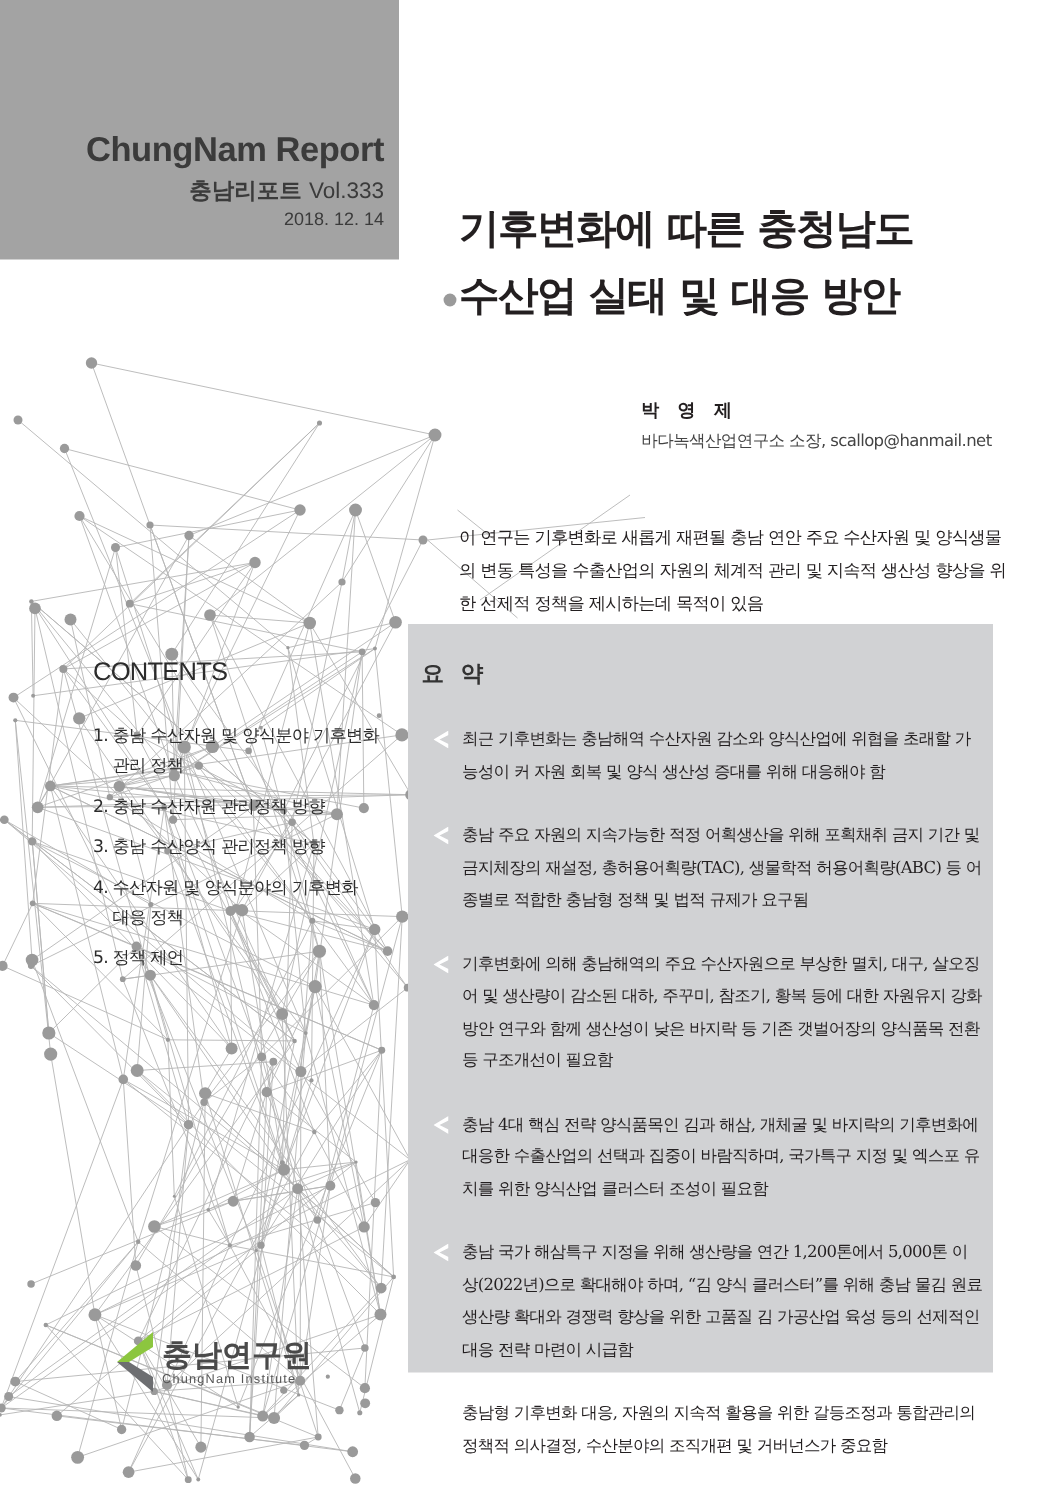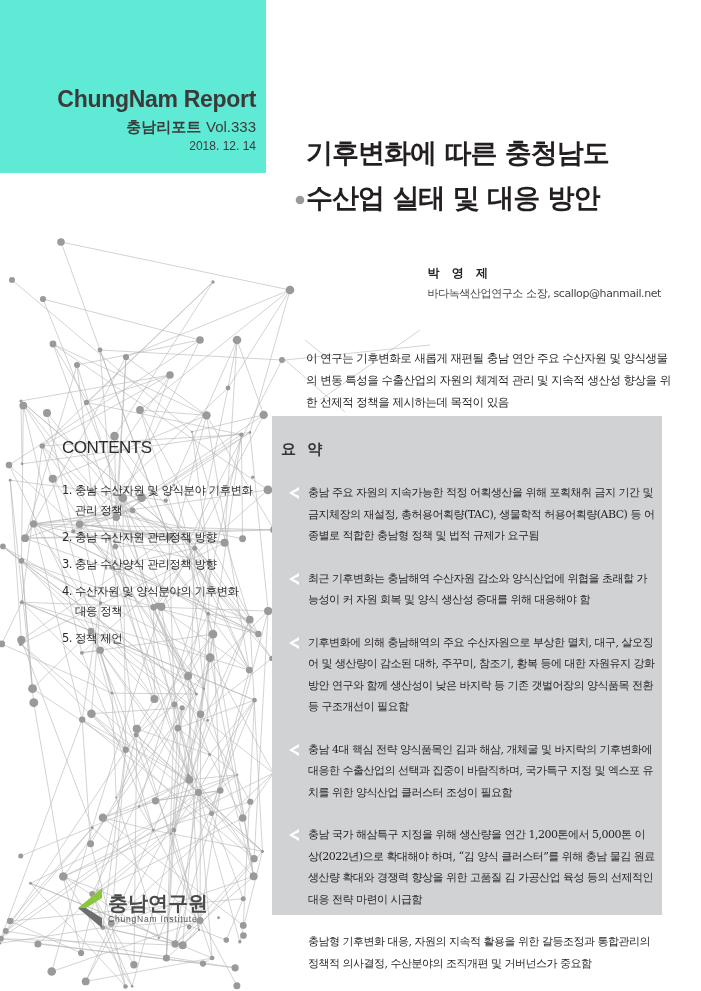--- a/index.html
+++ b/index.html
@@ -3,21 +3,21 @@
 <meta charset="utf-8">
 <style>
   * { margin: 0; padding: 0; box-sizing: border-box; }
   html, body { width: 701px; height: 991px; overflow: hidden; background: #ffffff; }
   body { position: relative; font-family: "DejaVu Sans", "Liberation Sans", sans-serif; color: #231f20; }
 
   #network { position: absolute; left: 0; top: 0; width: 701px; height: 991px; z-index: 0; }
 
   .header-block {
     position: absolute; left: 0; top: 0; width: 266px; height: 173px;
-    background: #5eead4; z-index: 2;
+    background: #a3a3a3; z-index: 2;
   }
   .header-block .brand {
     position: absolute; right: 10px; top: 86px;
     font-family: "Liberation Sans", sans-serif; font-weight: bold;
     font-size: 23px; color: #3b3b3b; letter-spacing: -0.3px; white-space: nowrap;
   }
   .header-block .vol {
     position: absolute; right: 10px; top: 118px;
     font-size: 15px; color: #3b3b3b; white-space: nowrap;
   }
@@ -606,24 +606,24 @@
       <li><span class="num">4.</span><span>수산자원 및 양식분야의 기후변화</span><span class="cont">대응 정책</span></li>
       <li><span class="num">5.</span><span>정책 제언</span></li>
     </ol>
 </div>
 
 <div class="summary-box">
   <div class="summary-title">요 약</div>
   <ul class="summary-list" id="summary-list">
       <li><svg class="bullet" viewBox="0 0 10 12">
           <polygon points="10,0 10,3 4,6 10,9 10,12 0,6" fill="#ffffff"></polygon>
-        </svg><span>충남 주요 자원의 지속가능한 적정 어획생산을 위해 포획채취 금지 기간 및 금지체장의 재설정, 총허용어획량(TAC), 생물학적 허용어획량(ABC) 등 어종별로 적합한 충남형 정책 및 법적 규제가 요구됨</span></li>
+        </svg><span>최근 기후변화는 충남해역 수산자원 감소와 양식산업에 위협을 초래할 가능성이 커 자원 회복 및 양식 생산성 증대를 위해 대응해야 함</span></li>
       <li><svg class="bullet" viewBox="0 0 10 12">
           <polygon points="10,0 10,3 4,6 10,9 10,12 0,6" fill="#ffffff"></polygon>
-        </svg><span>최근 기후변화는 충남해역 수산자원 감소와 양식산업에 위협을 초래할 가능성이 커 자원 회복 및 양식 생산성 증대를 위해 대응해야 함</span></li>
+        </svg><span>충남 주요 자원의 지속가능한 적정 어획생산을 위해 포획채취 금지 기간 및 금지체장의 재설정, 총허용어획량(TAC), 생물학적 허용어획량(ABC) 등 어종별로 적합한 충남형 정책 및 법적 규제가 요구됨</span></li>
       <li><svg class="bullet" viewBox="0 0 10 12">
           <polygon points="10,0 10,3 4,6 10,9 10,12 0,6" fill="#ffffff"></polygon>
         </svg><span>기후변화에 의해 충남해역의 주요 수산자원으로 부상한 멸치, 대구, 살오징어 및 생산량이 감소된 대하, 주꾸미, 참조기, 황복 등에 대한 자원유지 강화 방안 연구와 함께  생산성이 낮은 바지락 등 기존 갯벌어장의 양식품목 전환 등 구조개선이 필요함</span></li>
       <li><svg class="bullet" viewBox="0 0 10 12">
           <polygon points="10,0 10,3 4,6 10,9 10,12 0,6" fill="#ffffff"></polygon>
         </svg><span>충남 4대 핵심 전략 양식품목인 김과 해삼, 개체굴 및 바지락의 기후변화에 대응한 수출산업의 선택과 집중이 바람직하며, 국가특구 지정 및 엑스포 유치를 위한 양식산업 클러스터 조성이 필요함</span></li>
       <li><svg class="bullet" viewBox="0 0 10 12">
           <polygon points="10,0 10,3 4,6 10,9 10,12 0,6" fill="#ffffff"></polygon>
         </svg><span>충남 국가 해삼특구 지정을 위해 생산량을 연간 1,200톤에서 5,000톤 이상(2022년)으로 확대해야 하며, “김 양식 클러스터”를 위해 충남 물김 원료 생산량 확대와 경쟁력 향상을 위한 고품질 김 가공산업 육성 등의 선제적인 대응 전략 마련이 시급함</span></li>
       <li><svg class="bullet" viewBox="0 0 10 12">

